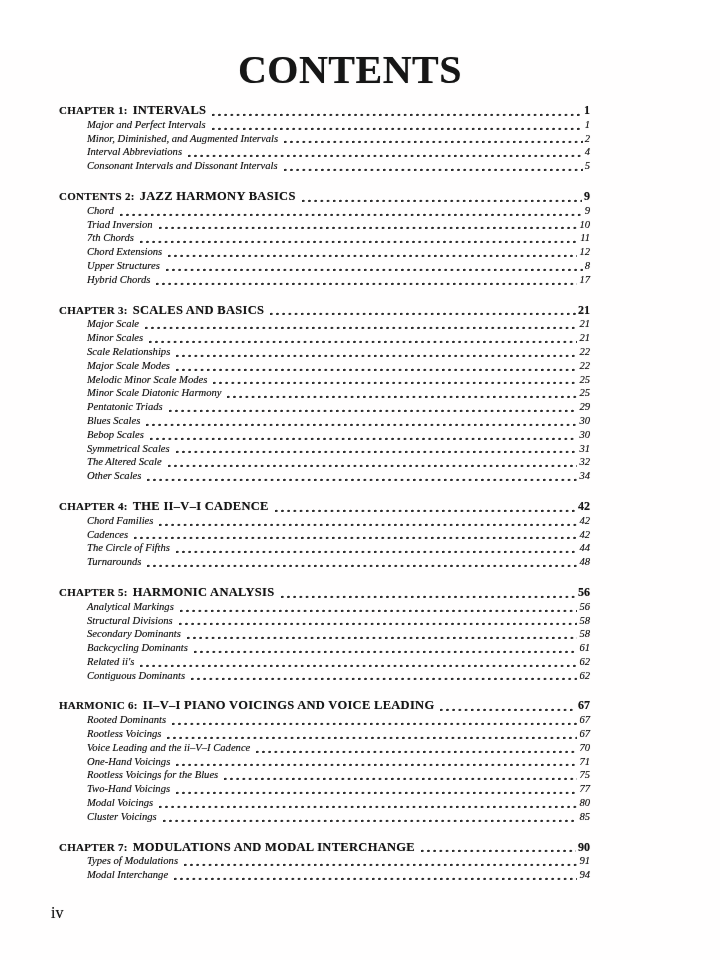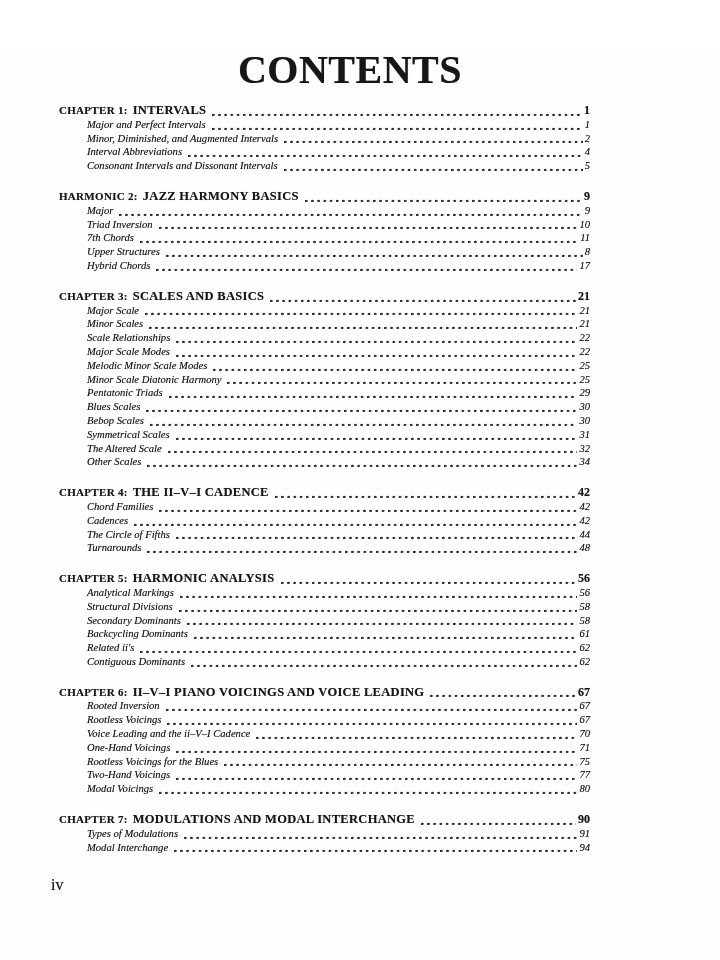--- a/index.html
+++ b/index.html
@@ -103,39 +103,44 @@
           <span class="pagenum">4</span>
         </div>
         <div class="row item-row">
           <span class="ilabel">Consonant Intervals and Dissonant Intervals</span>
           <span class="leader"></span>
           <span class="pagenum">5</span>
         </div>
       </section>
       <section class="section">
         <div class="row heading-row">
-          <span class="prefix">HARMONIC 2:</span>
+          <span class="prefix">CONTENTS 2:</span>
           <span class="htitle">JAZZ HARMONY BASICS</span>
           <span class="leader"></span>
           <span class="pagenum">9</span>
         </div>
         <div class="row item-row">
-          <span class="ilabel">Major</span>
+          <span class="ilabel">Chord</span>
           <span class="leader"></span>
           <span class="pagenum">9</span>
         </div>
         <div class="row item-row">
           <span class="ilabel">Triad Inversion</span>
           <span class="leader"></span>
           <span class="pagenum">10</span>
         </div>
         <div class="row item-row">
           <span class="ilabel">7th Chords</span>
           <span class="leader"></span>
           <span class="pagenum">11</span>
+        </div>
+        <div class="row item-row">
+          <span class="ilabel">Chord Extensions</span>
+          <span class="leader"></span>
+          <span class="pagenum">12</span>
         </div>
         <div class="row item-row">
           <span class="ilabel">Upper Structures</span>
           <span class="leader"></span>
           <span class="pagenum">8</span>
         </div>
         <div class="row item-row">
           <span class="ilabel">Hybrid Chords</span>
           <span class="leader"></span>
           <span class="pagenum">17</span>
@@ -270,27 +275,27 @@
           <span class="pagenum">62</span>
         </div>
         <div class="row item-row">
           <span class="ilabel">Contiguous Dominants</span>
           <span class="leader"></span>
           <span class="pagenum">62</span>
         </div>
       </section>
       <section class="section">
         <div class="row heading-row">
-          <span class="prefix">CHAPTER 6:</span>
+          <span class="prefix">HARMONIC 6:</span>
           <span class="htitle">II–V–I PIANO VOICINGS AND VOICE LEADING</span>
           <span class="leader"></span>
           <span class="pagenum">67</span>
         </div>
         <div class="row item-row">
-          <span class="ilabel">Rooted Inversion</span>
+          <span class="ilabel">Rooted Dominants</span>
           <span class="leader"></span>
           <span class="pagenum">67</span>
         </div>
         <div class="row item-row">
           <span class="ilabel">Rootless Voicings</span>
           <span class="leader"></span>
           <span class="pagenum">67</span>
         </div>
         <div class="row item-row">
           <span class="ilabel">Voice Leading and the ii–V–I Cadence</span>
@@ -309,20 +314,25 @@
         </div>
         <div class="row item-row">
           <span class="ilabel">Two-Hand Voicings</span>
           <span class="leader"></span>
           <span class="pagenum">77</span>
         </div>
         <div class="row item-row">
           <span class="ilabel">Modal Voicings</span>
           <span class="leader"></span>
           <span class="pagenum">80</span>
+        </div>
+        <div class="row item-row">
+          <span class="ilabel">Cluster Voicings</span>
+          <span class="leader"></span>
+          <span class="pagenum">85</span>
         </div>
       </section>
       <section class="section">
         <div class="row heading-row">
           <span class="prefix">CHAPTER 7:</span>
           <span class="htitle">MODULATIONS AND MODAL INTERCHANGE</span>
           <span class="leader"></span>
           <span class="pagenum">90</span>
         </div>
         <div class="row item-row">

